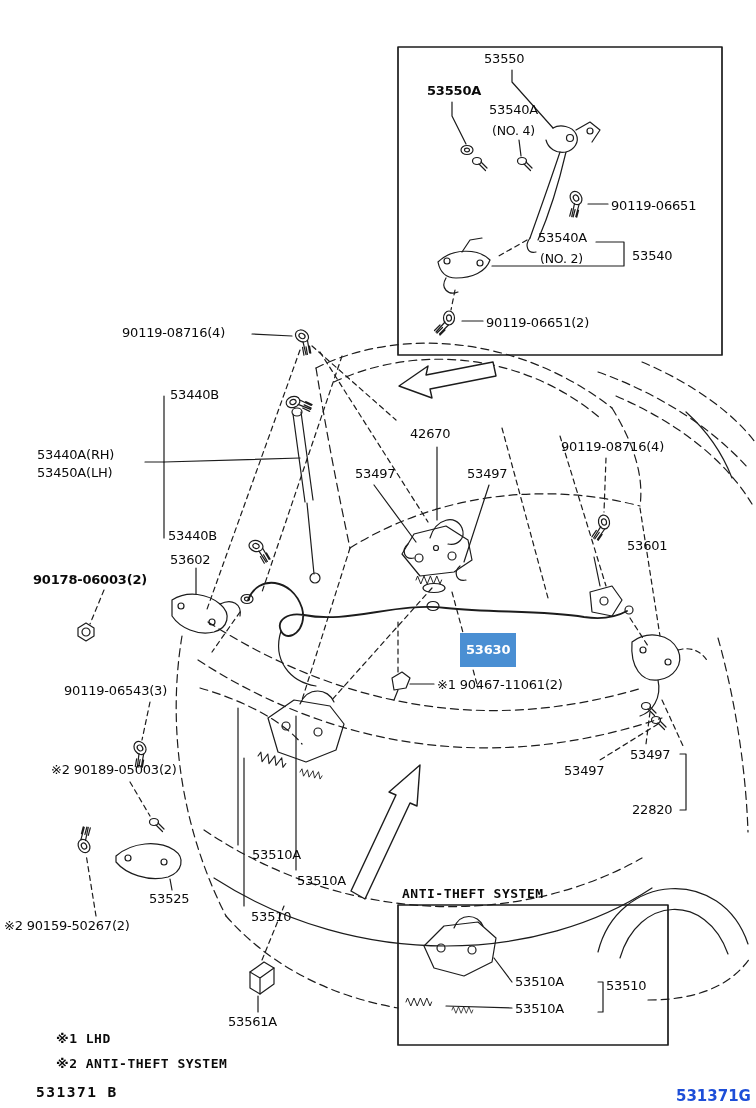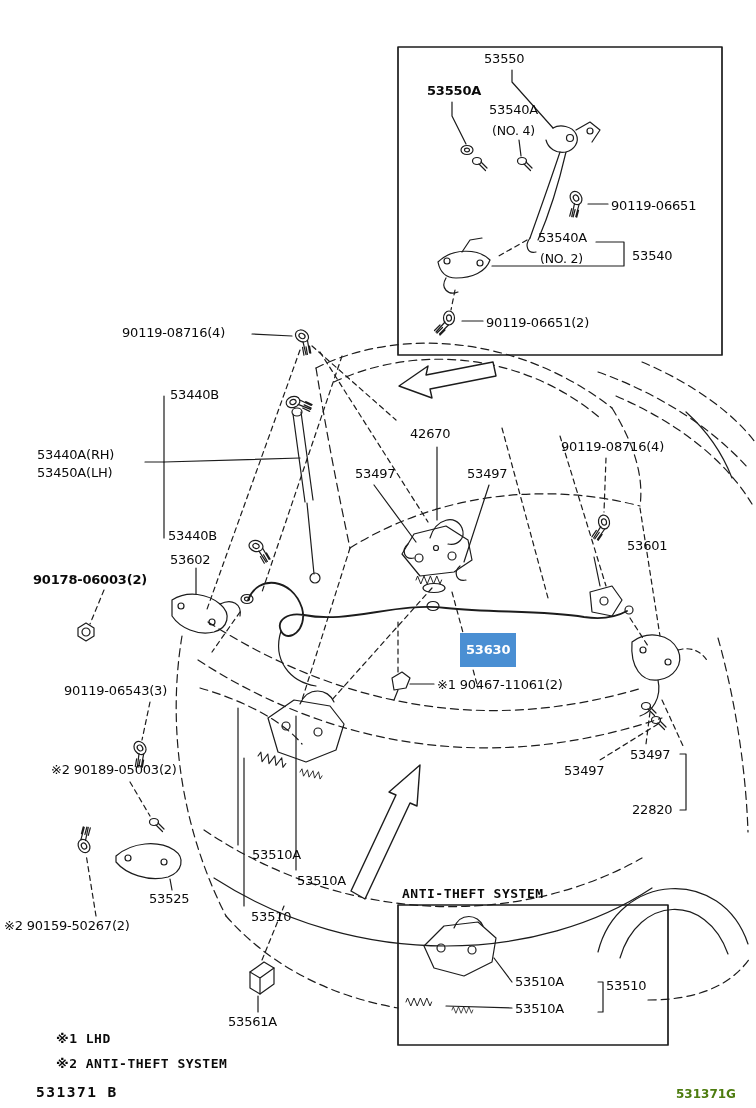--- a/index.html
+++ b/index.html
@@ -11,21 +11,21 @@
   #art .d2{stroke-dasharray:8 5;}
   #art .arrow{fill:#ffffff;stroke-width:1.4;}
   #art .box{stroke-width:1.7;}
   #art .thick{stroke-width:1.8;}
   .lbl{position:absolute;font-size:13px;line-height:1.1;color:#0a0a0a;white-space:pre;letter-spacing:-0.2px;}
   .part{cursor:pointer;}
   .part-hl{padding:10px 6px;font-weight:bold;}
   .sub{font-size:12.5px;}
   .system,.note{font-family:"DejaVu Sans Mono","DejaVu Sans",monospace;font-size:13px;font-weight:bold;letter-spacing:0.5px;}
   .footer-left{position:absolute;font-family:"DejaVu Sans Mono","DejaVu Sans",monospace;font-weight:bold;font-size:14.5px;letter-spacing:1.5px;color:#0a0a0a;}
-  .footer-right{position:absolute;font-weight:bold;font-size:12px;color:#4d7c0f;}
+  .footer-right{position:absolute;font-weight:bold;font-size:15px;color:#1d4ed8;}
 </style>
 </head>
 <body>
 
 <div class="stage">
 
   <svg id="art" width="756" height="1108" viewBox="0 0 756 1108">
     <defs>
       <g id="bolt">
         <ellipse cx="0" cy="0" rx="7" ry="5.5"></ellipse>

